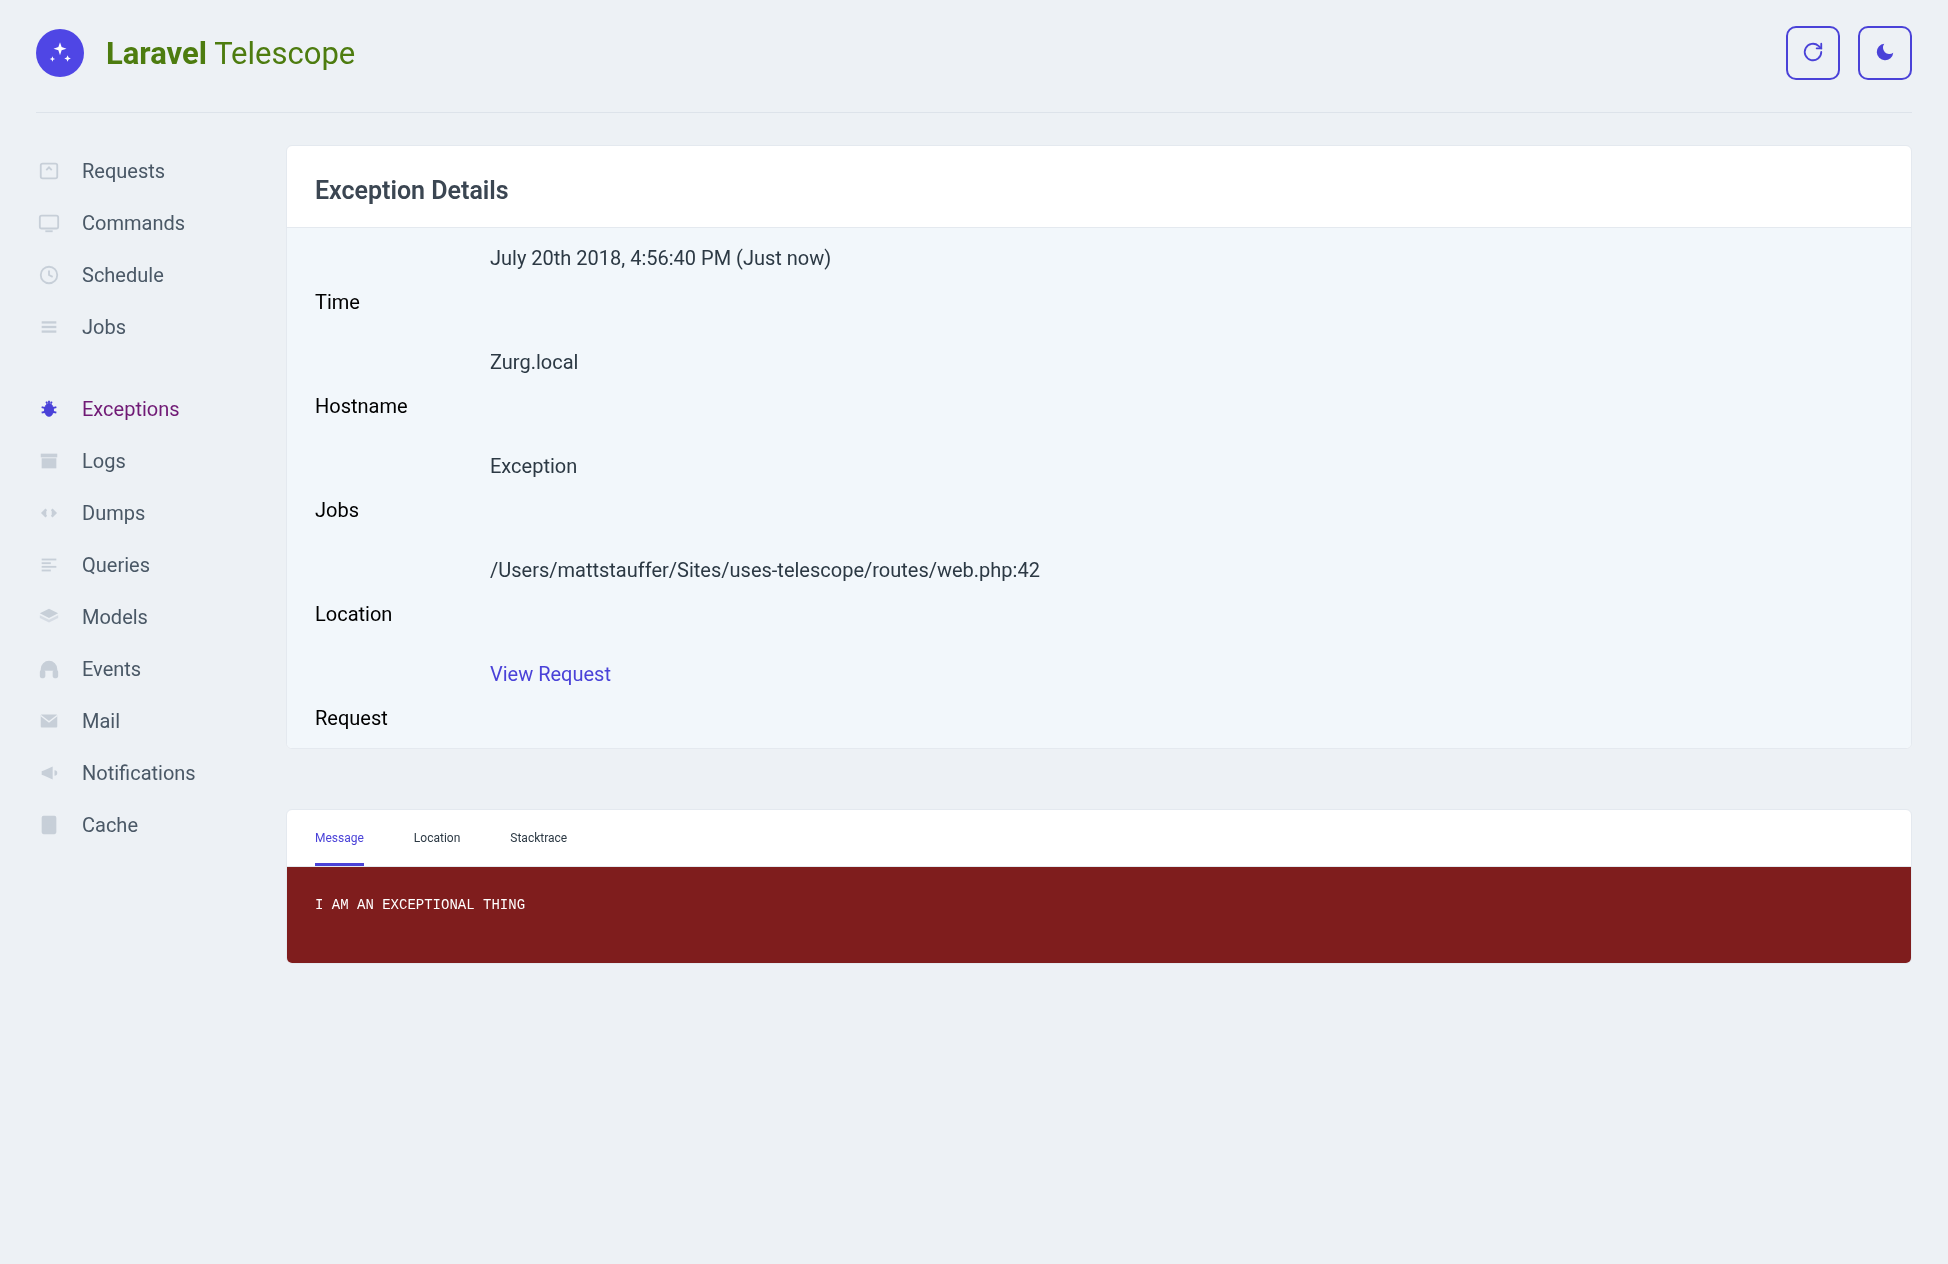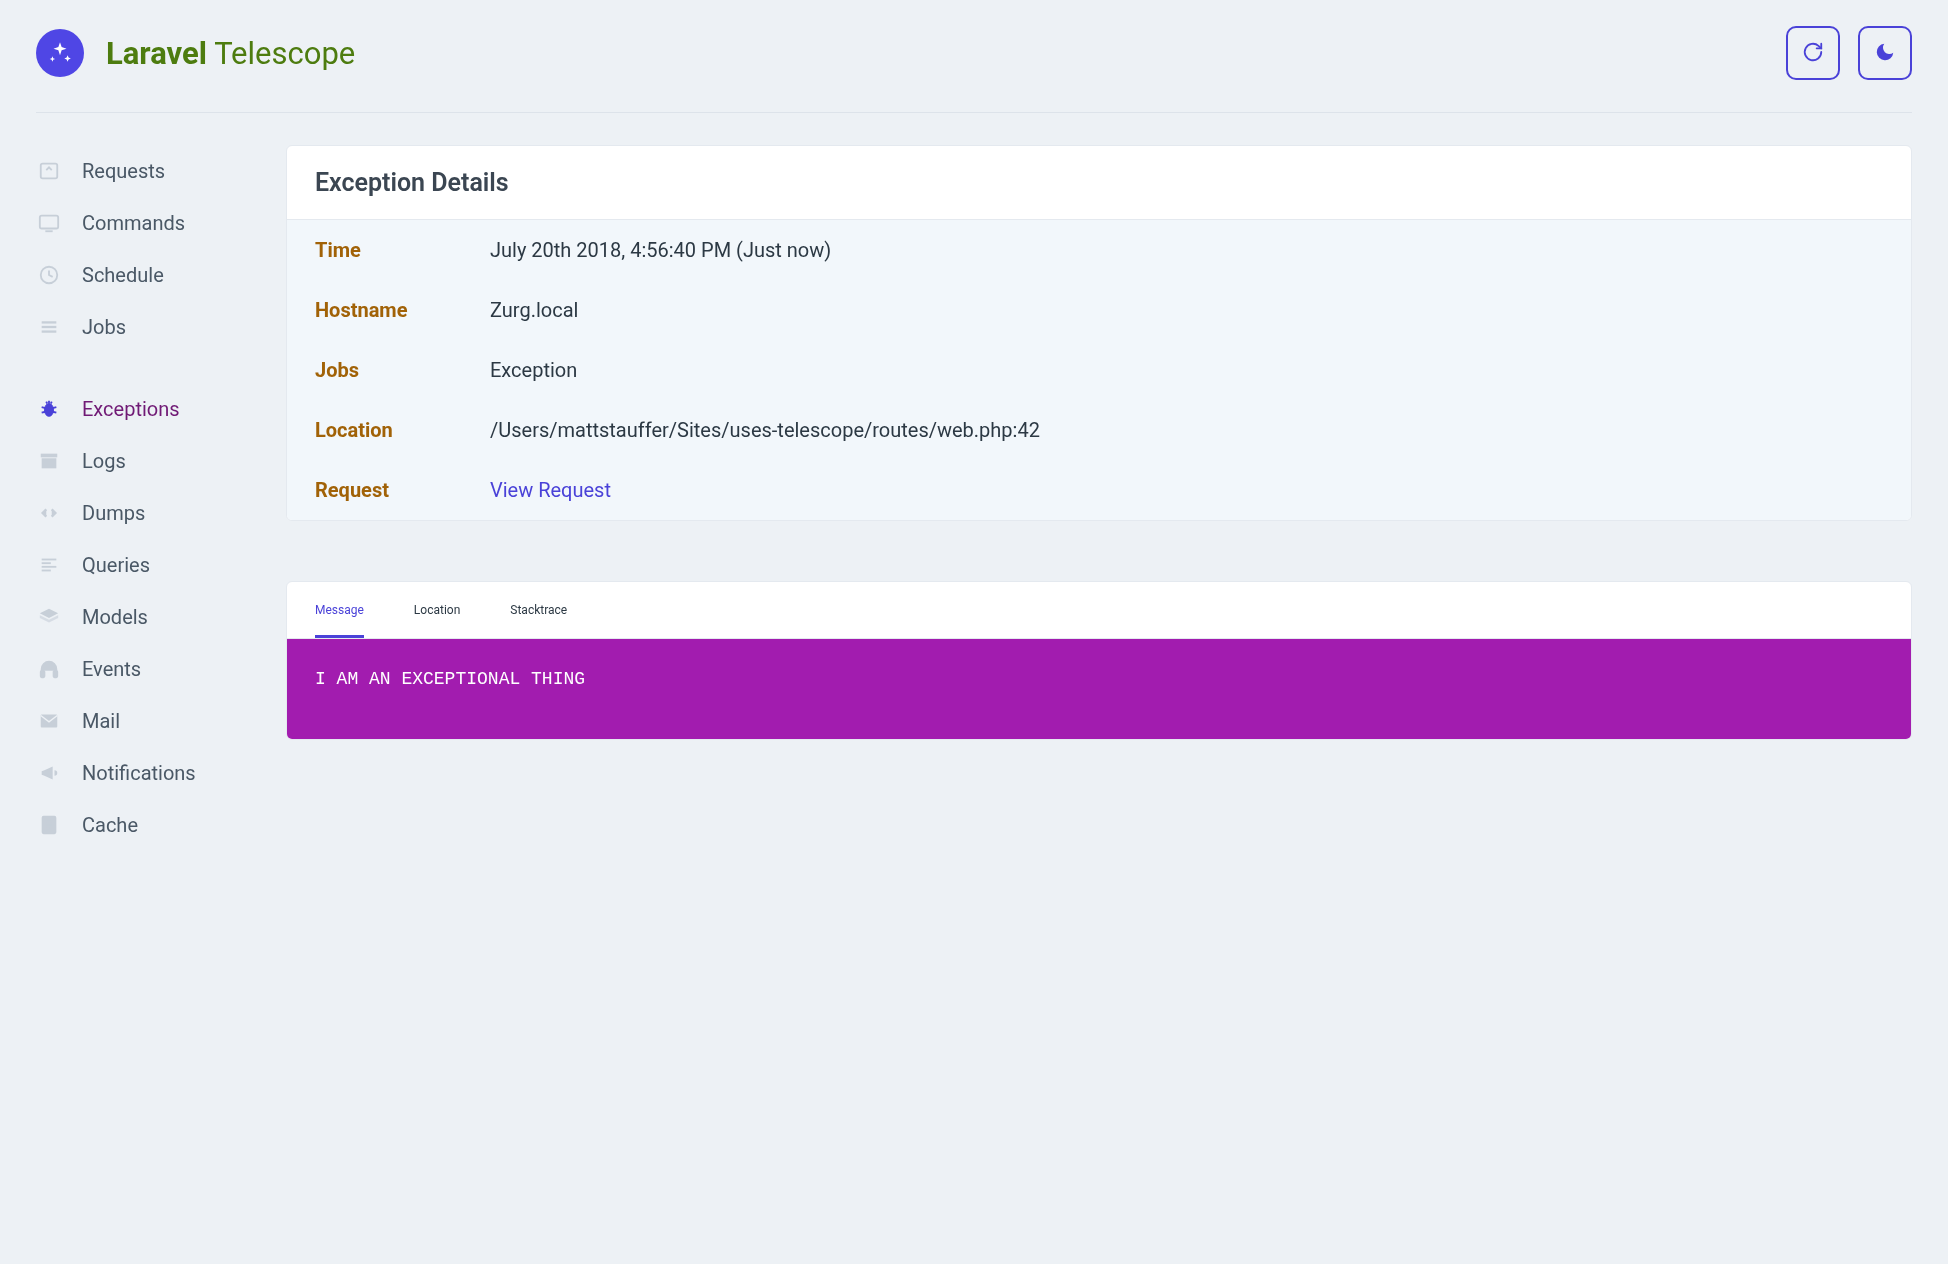--- a/index.html
+++ b/index.html
@@ -69,27 +69,28 @@
     border-radius: 6px;
     margin-bottom: 60px;
     overflow: hidden;
   }
   .card-header {
     padding: 22px 28px;
     font-size: 25px;
     font-weight: 600;
     border-bottom: 1px solid #e4e9ef;
     color: #3b4652;
+    margin-top: 8px;
   }
   .detail-body { background: #f2f7fb; }
   .detail-row {
     display: flex;
     padding: 18px 28px;
   }
-  .detail-label { width: 175px; font-weight: 700; color: #a16207; font-size: 20px; }
+  .detail-label { width: 175px; font-weight: 400; color: #000000; font-size: 20px; margin-top: 44px; }
   .detail-value { color: #2c3944; font-size: 20px; }
   .detail-value a, .link { color: #4a42d8; text-decoration: none; cursor: pointer; }
   .tabs-card {
     background: #fff;
     border: 1px solid #e4e9ef;
     border-radius: 6px;
     overflow: hidden;
   }
   .tabs {
     display: flex;
@@ -99,24 +100,24 @@
   }
   .tab {
     padding: 21px 0 18px 0;
     font-size: 12px;
     color: #2c3944;
     cursor: pointer;
     border-bottom: 3px solid transparent;
   }
   .tab.active { color: #4a42d8; border-bottom-color: #4a42d8; }
   .code-block {
-    background: #a21caf;
+    background: #7f1d1d;
     color: #fff;
     font-family: "SFMono-Regular", Consolas, "Liberation Mono", Menlo, monospace;
-    font-size: 18px;
+    font-size: 14px;
     padding: 30px 32px 50px 28px;
     white-space: pre;
   }
 </style>
 </head>
 <body>
 
 <div class="container">
   <div class="header">
     <div class="brand">

